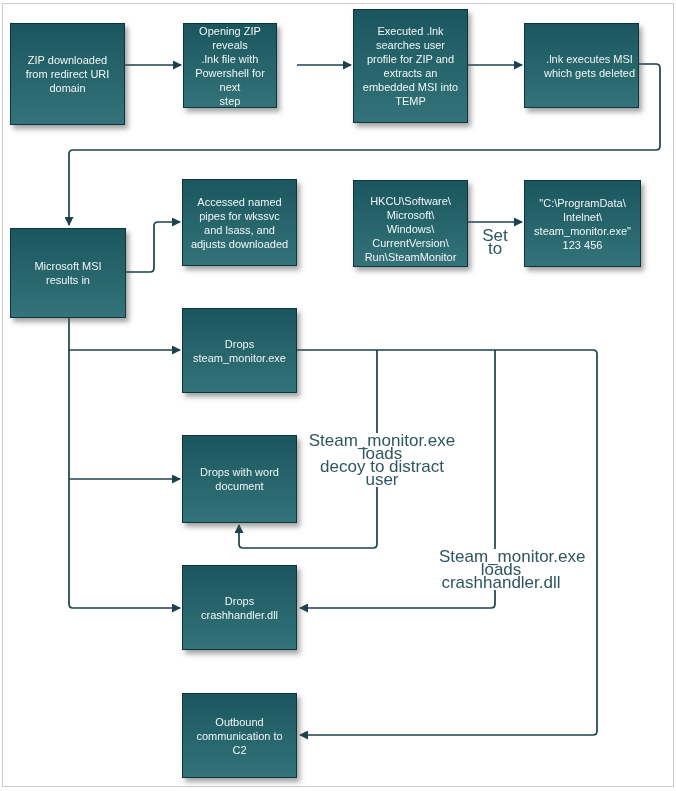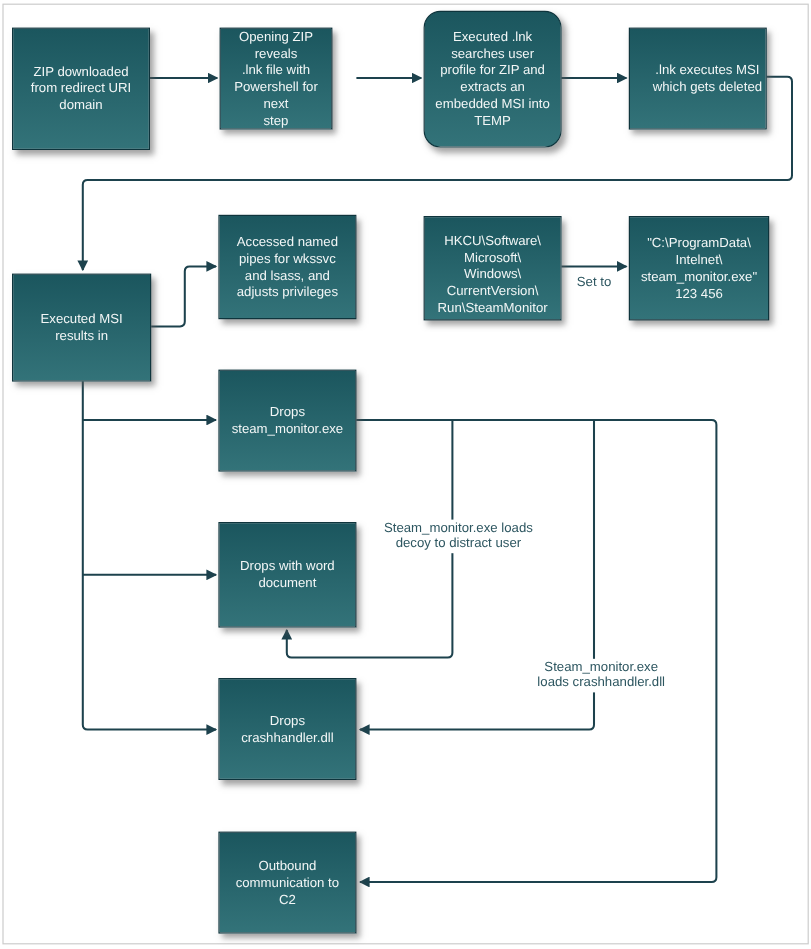--- a/index.html
+++ b/index.html
@@ -25,21 +25,21 @@
     border:1.5px solid var(--box-border);
     box-shadow:3px 4px 5px rgba(90,90,90,0.55);
     display:flex;align-items:center;justify-content:center;
   }
   .node-text{
     color:var(--box-text);font-size:11px;line-height:14px;text-align:center;
     white-space:pre-line;padding:2px;
   }
   .edge-label{
     position:absolute;z-index:2;background:var(--background);
-    color:var(--label-text);font-size:11px;line-height:13px;text-align:center;
+    color:var(--label-text);font-size:17px;line-height:13px;text-align:center;
     white-space:pre-line;padding:1px 2px;
   }
 </style>
 </head>
 <body>
 
 <div id="canvas">
 
   <div class="frame"></div>
 
@@ -73,41 +73,41 @@
     <span class="node-text">ZIP downloaded
 from redirect URI
 domain</span>
   </div>
   <div class="node" style="left:183px;top:23px;width:94px;height:85px;">
     <span class="node-text">Opening ZIP reveals
 .lnk file with
 Powershell for next
 step</span>
   </div>
-  <div class="node" style="left:353px;top:9px;width:115px;height:114px;border-radius:14px;">
+  <div class="node" style="left:353px;top:9px;width:115px;height:114px;">
     <span class="node-text">Executed .lnk
 searches user
 profile for ZIP and
 extracts an
 embedded MSI into
 TEMP</span>
   </div>
   <div class="node" style="left:524px;top:23px;width:115px;height:85px;padding-left:16px;">
     <span class="node-text">.lnk executes MSI
 which gets deleted</span>
   </div>
   <div class="node" style="left:10px;top:228px;width:116px;height:90px;">
-    <span class="node-text">Executed MSI
+    <span class="node-text">Microsoft MSI
 results in</span>
   </div>
   <div class="node" style="left:182px;top:179px;width:115px;height:87px;">
     <span class="node-text">Accessed named
 pipes for wkssvc
 and lsass, and
-adjusts privileges</span>
+adjusts downloaded</span>
   </div>
   <div class="node" style="left:353px;top:180px;width:115px;height:87px;align-items:flex-end;">
     <span class="node-text">HKCU\Software\
 Microsoft\
 Windows\
 CurrentVersion\
 Run\SteamMonitor</span>
   </div>
   <div class="node" style="left:524px;top:180px;width:117px;height:87px;">
     <span class="node-text">"C:\ProgramData\

